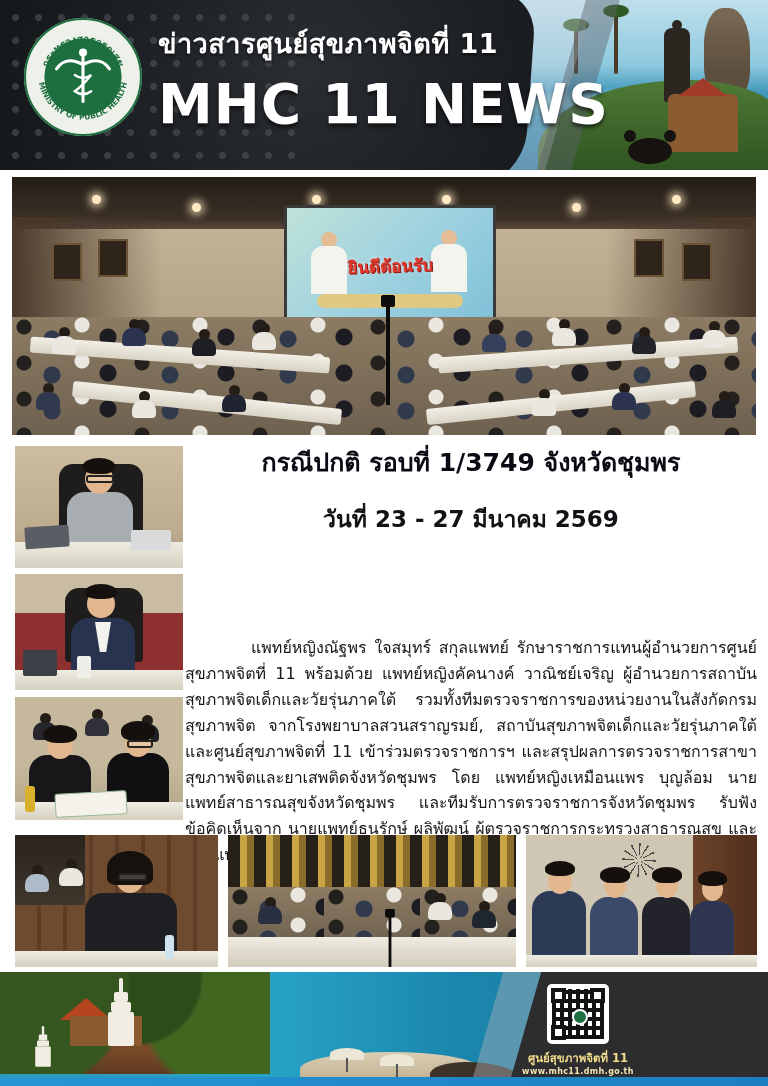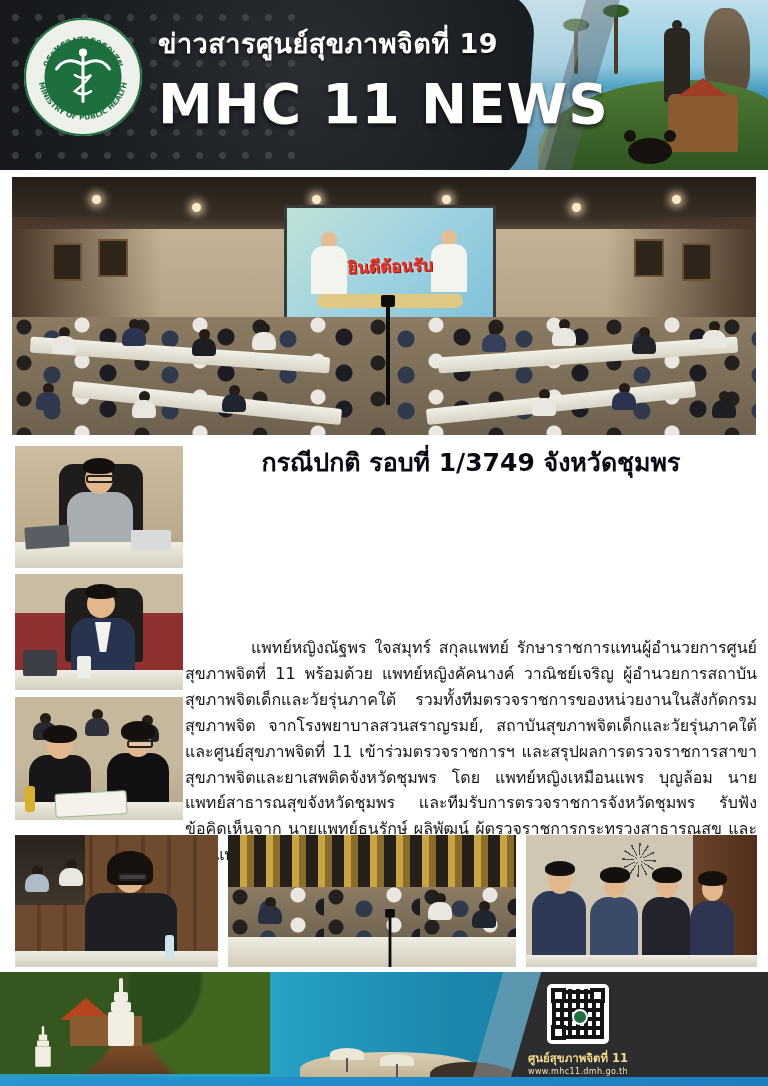--- a/index.html
+++ b/index.html
@@ -125,21 +125,21 @@
   .qr{width:62px;height:62px;background:#fff;border-radius:5px;position:relative;padding:4px;box-sizing:border-box;}
   .qr .mat{position:absolute;inset:5px;
     background-image:repeating-linear-gradient(90deg,var(--q1) 0 4px,rgba(0,0,0,0) 4px 8px),
                      repeating-linear-gradient(0deg,var(--q2) 0 4px,rgba(0,0,0,0) 4px 9px);}
   .qr .fd{position:absolute;width:15px;height:15px;border:4px solid var(--q1);background:#fff;box-sizing:border-box;}
   .qr .fd.tl{left:4px;top:4px}.qr .fd.tr{right:4px;top:4px}.qr .fd.bl{left:4px;bottom:4px}
   .qr .ctr{position:absolute;left:25px;top:25px;width:12px;height:12px;border-radius:50%;background:var(--c,#1d6f3f);border:2px solid #fff;}
   .qr-label{margin-top:5px;font-size:11.5px;font-weight:bold;color:#fff;white-space:nowrap;}
   .qr-sub{font-size:7px;color:#d9d9d9;letter-spacing:.4px;white-space:nowrap;}
   .qr-label.gold{color:#f2dc8e;}
-  .qr-sub.gold{color:#f2e6b4;font-weight:normal;font-size:8px;}
+  .qr-sub.gold{color:#f2e6b4;font-weight:bold;font-size:8px;}
   .f-bluebar{position:absolute;left:0;bottom:0;width:768px;height:9px;background:linear-gradient(90deg,#2796d2,#1b7fc0);}
 </style>
 </head>
 <body>
 
 <div class="header">
   <div class="h-scene">
     <div class="h-sea-light"></div>
     <div class="h-karst"></div>
     <div class="h-hill"></div>
@@ -168,21 +168,21 @@
     </text>
     <g stroke="#fff" fill="none" stroke-width="3" stroke-linecap="round">
       <line x1="60" y1="38" x2="60" y2="84"></line>
       <circle cx="60" cy="36" r="4" fill="#fff" stroke="none"></circle>
       <path d="M60,48 C46,40 38,46 34,52 M60,48 C74,40 82,46 86,52"></path>
       <path d="M52,58 q8,6 16,0 q-8,10 -16,16 q8,6 16,0" stroke-width="2.4"></path>
     </g>
   </svg>
 
   <div class="h-text">
-    <div class="h-kicker">ข่าวสารศูนย์สุขภาพจิตที่ 19</div>
+    <div class="h-kicker">ข่าวสารศูนย์สุขภาพจิตที่ 11</div>
     <div class="h-title">MHC 11 NEWS</div>
   </div>
 </div>
 
 <div class="ph" style="left:12px;top:177px;width:744px;height:258px;">
   <div class="mp-wall"></div>
   <div class="mp-ceil">
     <i style="left:80px"></i>
       <i style="left:180px;top:26px"></i>
       <i style="left:300px"></i>
@@ -265,20 +265,21 @@
   <div class="glasses" style="left:112px;top:43px;width:22px;"></div>
   <div class="desk" style="height:18px;"></div>
   <div style="position:absolute;left:40px;bottom:4px;width:70px;height:22px;background:#f4f2ea;border:1px solid #9bb89a;border-radius:3px;transform:rotate(-3deg);"></div>
   <div style="position:absolute;left:10px;bottom:8px;width:10px;height:26px;background:#d8b12c;border-radius:3px;"></div>
 </div>
 
 <div class="article">
   <div class="headline">
     <div>กรณีปกติ รอบที่ 1/3749 จังหวัดชุมพร</div>
   </div>
+  <div class="dateline">วันที่ 23 - 27 มีนาคม 2569</div>
 </div>
 <div class="bodytext">แพทย์หญิงณัฐพร ใจสมุทร์ สกุลแพทย์ รักษาราชการแทนผู้อำนวยการศูนย์สุขภาพจิตที่ 11 พร้อมด้วย แพทย์หญิงคัคนางค์ วาณิชย์เจริญ ผู้อำนวยการสถาบันสุขภาพจิตเด็กและวัยรุ่นภาคใต้ รวมทั้งทีมตรวจราชการของหน่วยงานในสังกัดกรมสุขภาพจิต จากโรงพยาบาลสวนสราญรมย์, สถาบันสุขภาพจิตเด็กและวัยรุ่นภาคใต้ และศูนย์สุขภาพจิตที่ 11 เข้าร่วมตรวจราชการฯ และสรุปผลการตรวจราชการสาขาสุขภาพจิตและยาเสพติดจังหวัดชุมพร โดย แพทย์หญิงเหมือนแพร บุญล้อม นายแพทย์สาธารณสุขจังหวัดชุมพร และทีมรับการตรวจราชการจังหวัดชุมพร รับฟังข้อคิดเห็นจาก นายแพทย์ธนรักษ์ ผลิพัฒน์ ผู้ตรวจราชการกระทรวงสาธารณสุข และนายแพทย์ธนิศ เสริมแก้ว สาธารณสุขนิเทศก์</div>
 
 <div class="ph" style="left:15px;top:835px;width:203px;height:132px;">
   <div style="position:absolute;inset:0;background:repeating-linear-gradient(90deg,#6e4a2f 0 22px,#5d3d26 22px 26px);"></div>
   <div style="position:absolute;left:0;top:0;width:70px;height:70px;background:linear-gradient(180deg,#2a241e,#40362c);"></div>
   <div class="pf" style="left:10px;top:30px;--s:#aebcc9"></div>
   <div class="pf" style="left:44px;top:24px;--s:#e9e7df"></div>
   <div class="person-body" style="left:70px;top:58px;width:92px;height:66px;background:#1d1f22;"></div>
   <div class="person-head" style="left:100px;top:24px;width:30px;height:34px;"></div>

